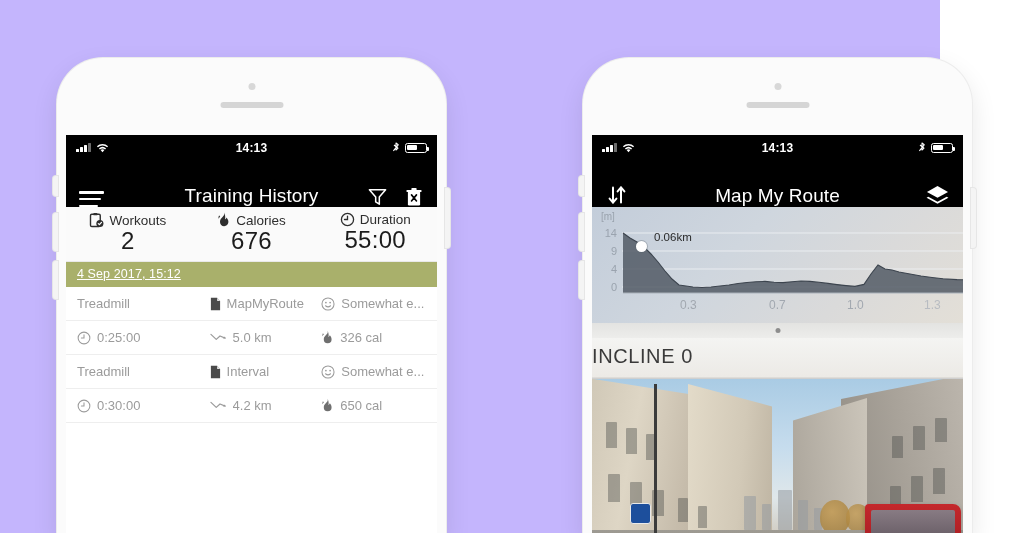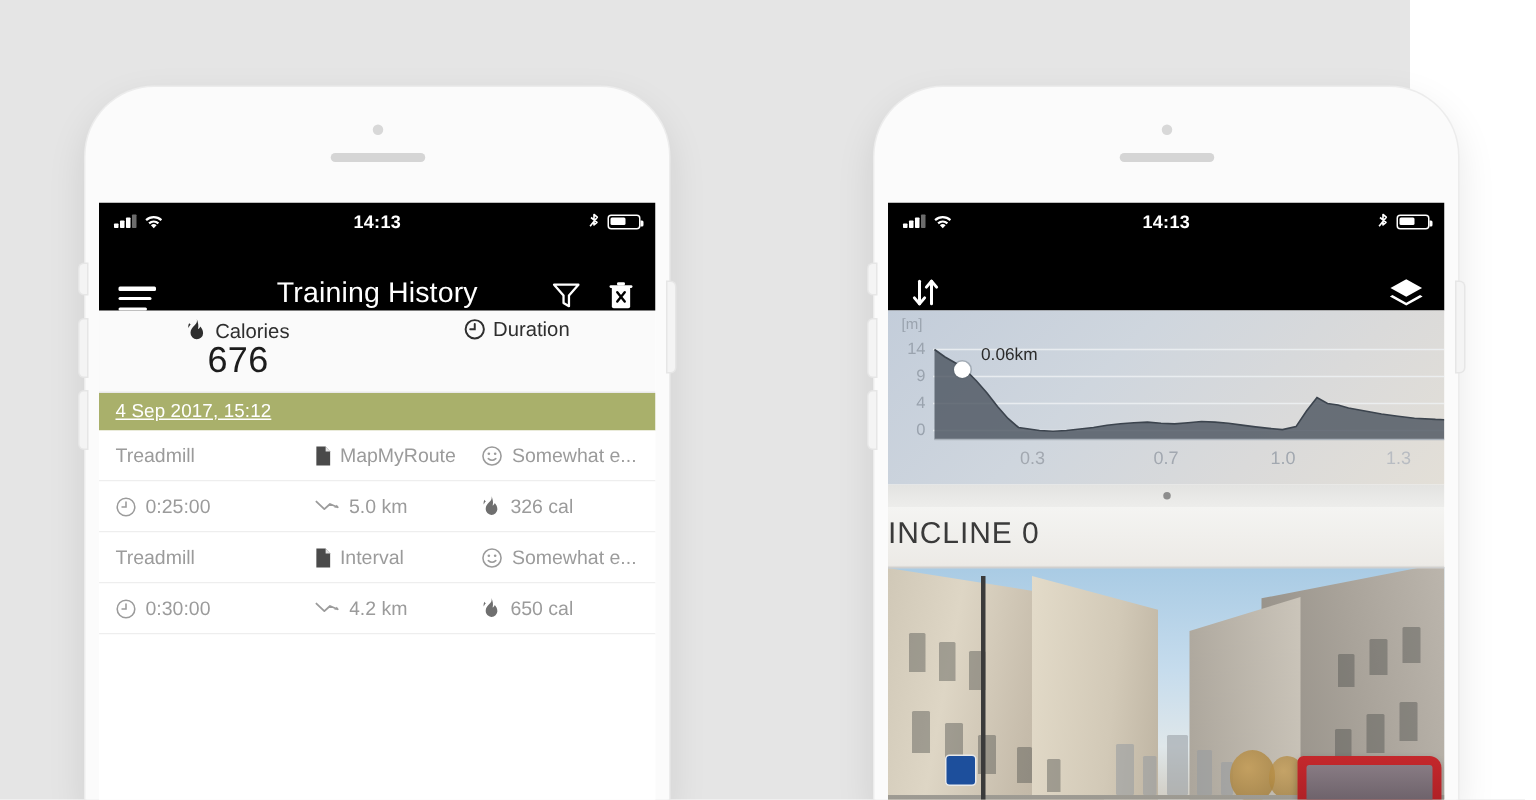--- a/index.html
+++ b/index.html
@@ -2,21 +2,21 @@
 <html><head>
 <meta charset="utf-8">
 <style>
   html,body{margin:0;padding:0;}
   body{
     width:1024px;height:533px;overflow:hidden;
     background:#ffffff;
     font-family:"Liberation Sans", sans-serif;
     -webkit-font-smoothing:antialiased;
   }
-  .stage{position:relative;width:940px;height:533px;background:#e5e5e5;}
+  .stage{position:relative;width:940px;height:533px;background:#c4b5fd;}
 
   
   .phone{position:absolute;background:#fbfbfb;border-radius:46px 46px 0 0;
          box-shadow:0 0 0 1px #ececec, 0 10px 26px rgba(0,0,0,.10);}
   .phone.left{left:57px;top:58px;width:389px;height:478px;}
   .phone.right{left:583px;top:58px;width:389px;height:478px;}
 
   .cam{position:absolute;width:7px;height:7px;border-radius:50%;background:#d8d8d8;
        left:50%;transform:translateX(-50%);top:25px;}
   .speaker{position:absolute;width:63px;height:6px;border-radius:3px;background:#d5d5d5;
@@ -190,40 +190,53 @@
             <rect x="7.2" y="2.2" width="5.6" height="2.3" rx="1" fill="#fff"></rect>
             <rect x="2" y="4.3" width="16" height="1.9" rx=".9" fill="#fff"></rect>
             <path d="M7.4 9.3l5.2 6.4M12.6 9.3l-5.2 6.4" stroke="#000" stroke-width="1.7" stroke-linecap="round"></path>
           </svg>
         </div>
       </div>
 
       <div class="summary">
         <div class="sum-row">
 
+          <div class="sum-cell">
+            <div class="sum-head">
+              <svg width="15" height="16" viewBox="0 0 16 17">
+                <rect x="1.6" y="2.4" width="10.4" height="13" rx="1.4" fill="none" stroke="#2e2e2e" stroke-width="1.5"></rect>
+                <rect x="4.6" y=".9" width="4.4" height="2.6" rx="1" fill="#2e2e2e"></rect>
+                <circle cx="11.6" cy="12.2" r="3.8" fill="#2e2e2e"></circle>
+                <path d="M9.9 12.3l1.2 1.2 2.2-2.4" stroke="#fff" stroke-width="1.3" fill="none" stroke-linecap="round" stroke-linejoin="round"></path>
+              </svg>
+              <span>Workouts</span>
+            </div>
+            <div class="sum-val">2</div>
+          </div>
 
           <div class="sum-cell">
             <div class="sum-head">
               <svg width="14" height="16" viewBox="0 0 14 16">
                 <path d="M7.2.6c.5 2.3-.6 3.3-1.6 4.4C4.3 6.4 3 7.6 3 9.9a4.2 4.2 0 0 0 8.4.2c0-2.2-1-3.3-1.9-4.5-.3 1-.9 1.5-1.5 1.8.6-2.3.1-4.4-.8-6.8z" fill="#2e2e2e"></path>
                 <path d="M2.1 3.3c-.6 1.3-.7 2.3-.5 3.4.5-1.1 1-1.8 1.6-2.3-.5-.2-.9-.6-1.1-1.1z" fill="#2e2e2e"></path>
               </svg>
               <span>Calories</span>
             </div>
             <div class="sum-val">676</div>
           </div>
 
           <div class="sum-cell">
             <div class="sum-head">
               <svg width="15" height="15" viewBox="0 0 16 16">
                 <circle cx="8" cy="8" r="6.5" fill="none" stroke="#2e2e2e" stroke-width="1.4"></circle>
                 <path d="M8 4.3V8H4.8" stroke="#2e2e2e" stroke-width="1.4" fill="none" stroke-linecap="round"></path>
               </svg>
               <span>Duration</span>
             </div>
+            <div class="sum-val">55:00</div>
           </div>
 
         </div>
       </div>
 
       <div class="date-head">4 Sep 2017, 15:12</div>
       <div class="row">
         <div class="cell c1">
           <span class="ell">Treadmill</span>
         </div>
@@ -374,20 +387,21 @@
 
       <div class="navbar">
         <div class="nav-lead">
           <svg width="24" height="24" viewBox="0 0 24 24">
             <path d="M8 4.5v15" stroke="#fff" stroke-width="2" stroke-linecap="round"></path>
             <path d="M4.6 15.6 8 19.6l3.4-4" fill="none" stroke="#fff" stroke-width="2" stroke-linecap="round" stroke-linejoin="round"></path>
             <path d="M16 19.5v-15" stroke="#fff" stroke-width="2" stroke-linecap="round"></path>
             <path d="M12.6 8.4 16 4.4l3.4 4" fill="none" stroke="#fff" stroke-width="2" stroke-linecap="round" stroke-linejoin="round"></path>
           </svg>
         </div>
+        <div class="nav-title">Map My Route</div>
         <div class="nav-actions">
           <svg width="25" height="23" viewBox="0 0 26 24">
             <path d="M13 2.2 24 8.3 13 14.4 2 8.3z" fill="#fff"></path>
             <path d="M3.4 13.3 13 18.6l9.6-5.3 1.8 1-11.4 6.3L1.6 14.3z" fill="#fff"></path>
           </svg>
         </div>
       </div>
 
       <div class="elev">
         <svg viewBox="0 0 371 116" preserveAspectRatio="none">

